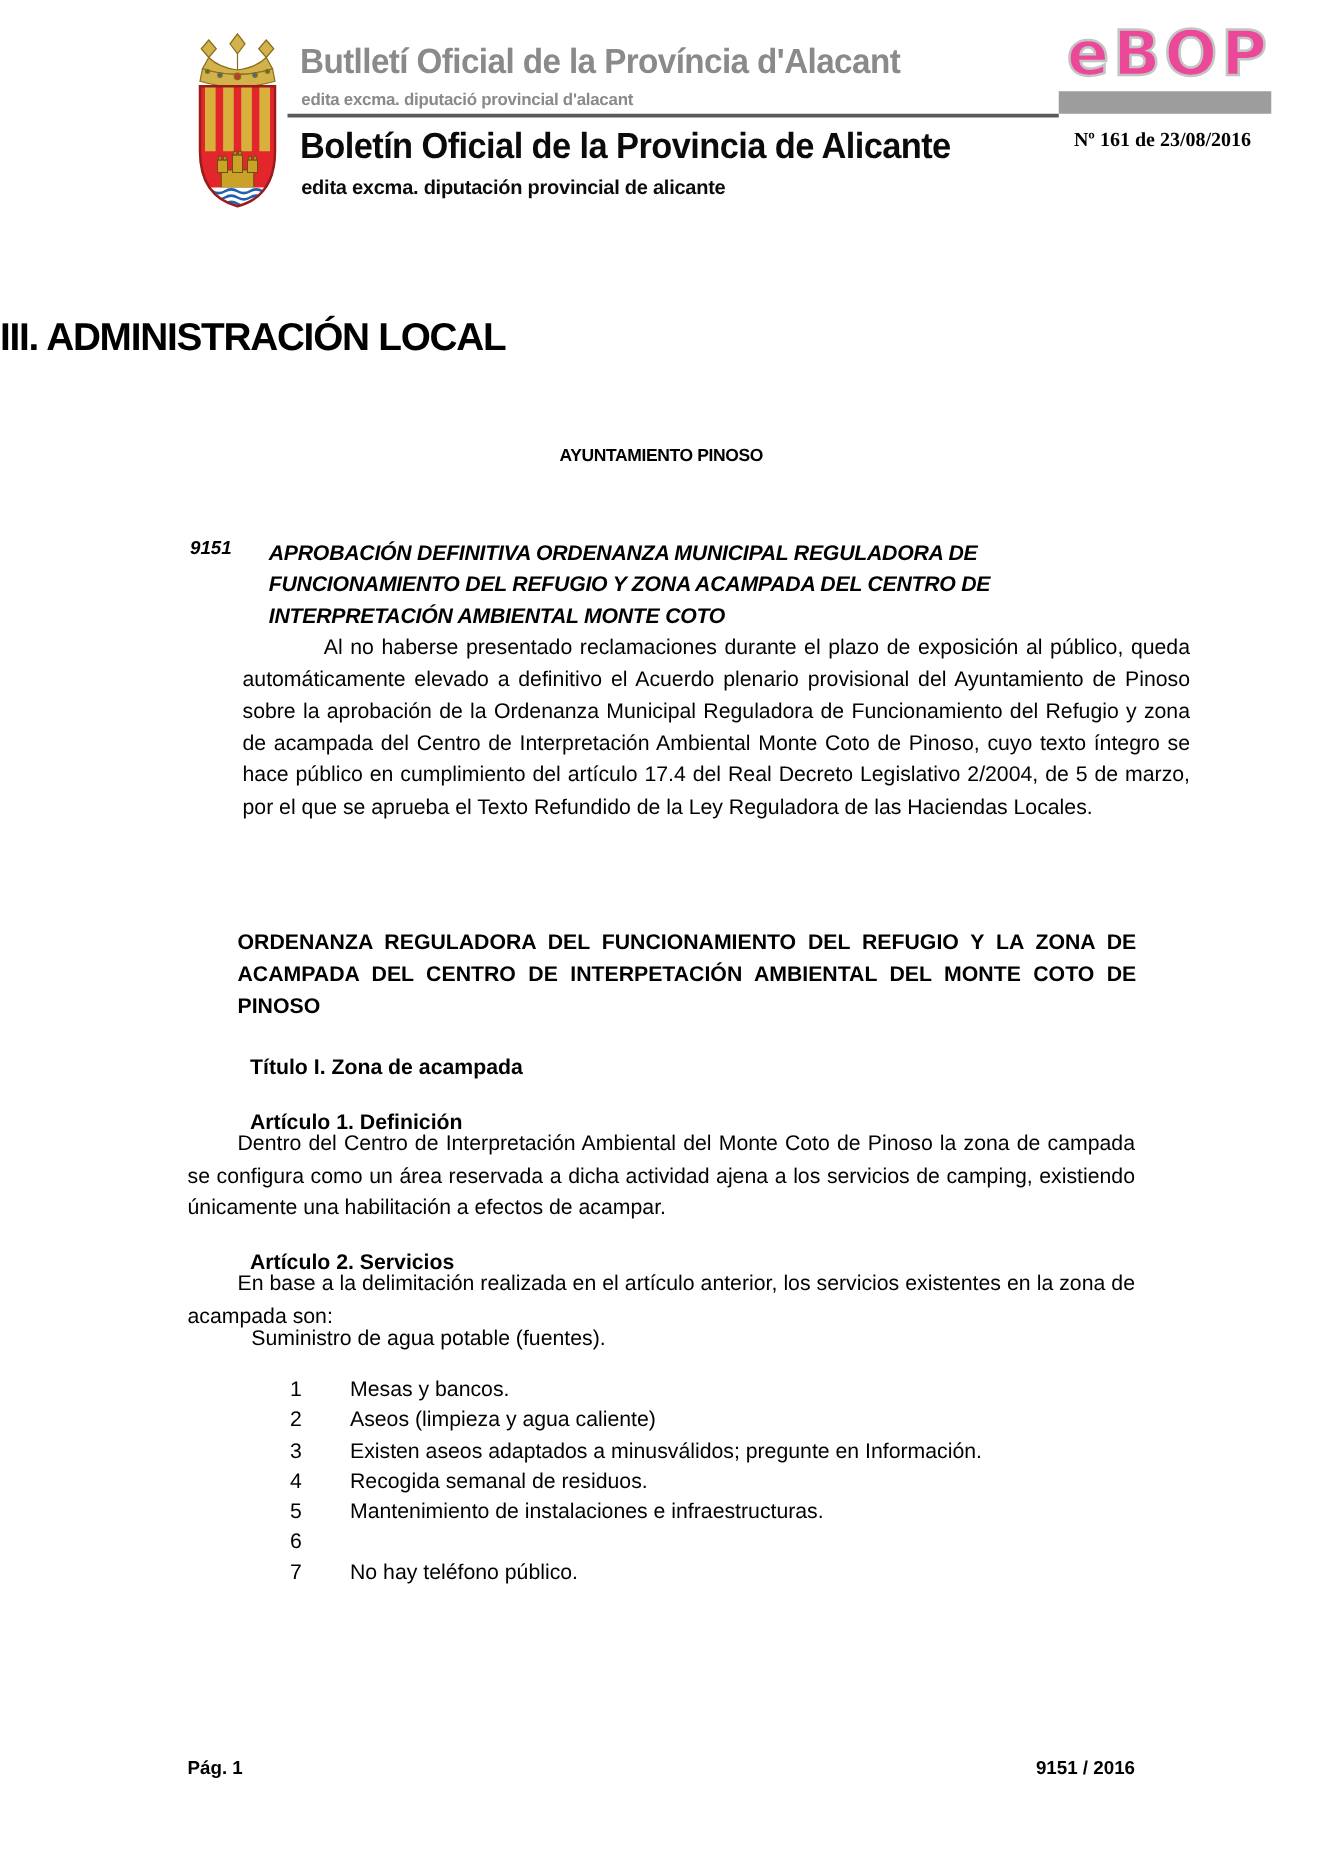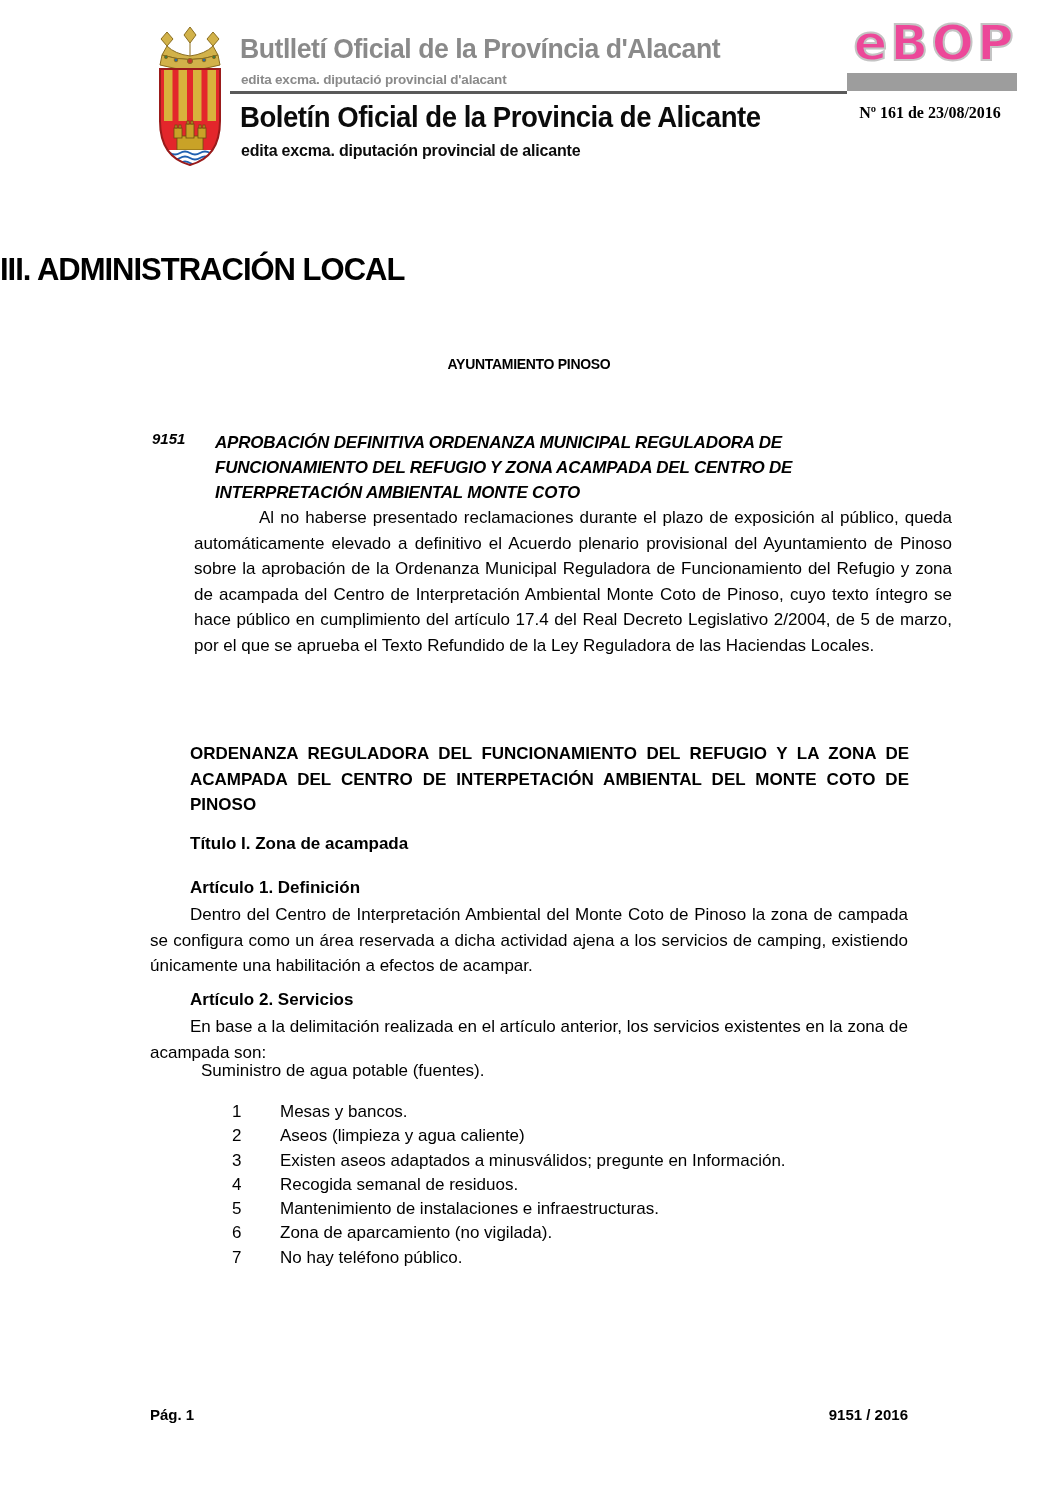--- a/index.html
+++ b/index.html
@@ -55,21 +55,21 @@
   .an-title {
     width:672px; font-size:17px; font-weight:bold; font-style:italic;
     line-height:25px; letter-spacing:-0.2px;
   }
   .para { font-size:17px; line-height:25.6px; text-align:justify; margin:0; }
   .p1 { position:absolute; left:150px; top:505px; width:758px; text-indent:65px;margin-left:44px; }
   .ordinance {
     position:absolute; left:190px; top:741px; width:719px; margin:0;
     font-size:17px; font-weight:bold; line-height:25.6px; text-align:justify;
   }
-  .h-bold { position:absolute; margin:0; font-size:17px; font-weight:bold; }
+  .h-bold { position:absolute; margin:10px; font-size:17px; font-weight:bold; }
   .t1  { left:190px; top:834px; }
   .a1h { left:190px; top:878px; }
   .a1p { position:absolute; left:150px; top:902px; width:758px; text-indent:40px; }
   .a2h { left:190px; top:990px; }
   .a2p { position:absolute; left:150px; top:1014px; width:758px; text-indent:40px; }
   .sumi { position:absolute; left:201px; top:1061px; font-size:17px; }
   .services {
     position:absolute; left:232px; top:1100px; margin:0; padding:0; list-style:none;
     font-size:17px; line-height:24.3px;
   }
@@ -182,21 +182,20 @@
     <li class="service-row">
       <span class="num">4</span>
       <span class="txt">Recogida semanal de residuos.</span>
     </li>
     <li class="service-row">
       <span class="num">5</span>
       <span class="txt">Mantenimiento de instalaciones e infraestructuras.</span>
     </li>
     <li class="service-row">
       <span class="num">6</span>
-      <span class="txt">Zona de aparcamiento (no vigilada).</span>
     </li>
     <li class="service-row">
       <span class="num">7</span>
       <span class="txt">No hay teléfono público.</span>
     </li>
   </ol>
 
   <div class="footer-left">Pág. 1</div>
   <div class="footer-right">9151 / 2016</div>
 

